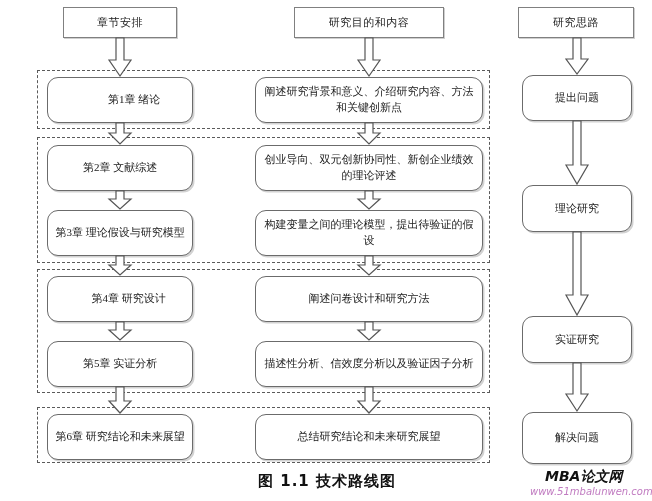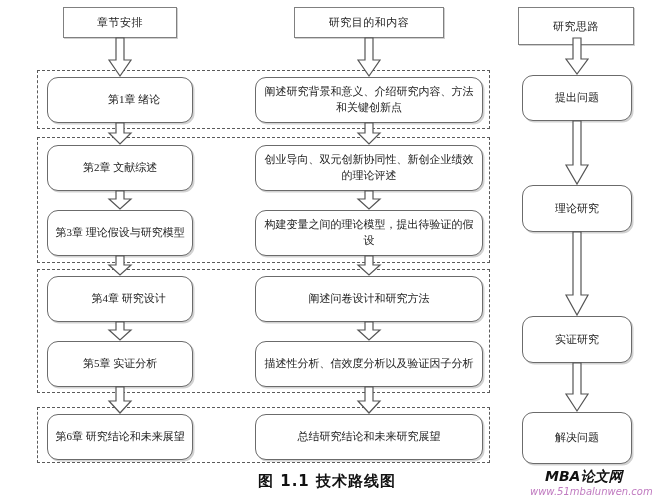--- a/index.html
+++ b/index.html
@@ -74,21 +74,21 @@
 <div id="stage">
 
   <div class="hdr" style="left:63px;top:7px;width:114px;height:31px;">
     <span>章节安排</span>
   </div>
 
   <div class="hdr" style="left:294px;top:7px;width:150px;height:31px;">
     <span>研究目的和内容</span>
   </div>
 
-  <div class="hdr" style="left:518px;top:7px;width:116px;height:38px;">
+  <div class="hdr" style="left:518px;top:7px;width:116px;height:31px;">
     <span>研究思路</span>
   </div>
 
   <div class="group" style="left:37px;top:70px;width:453px;height:59px;"></div>
   <div class="group" style="left:37px;top:137px;width:453px;height:126px;"></div>
   <div class="group" style="left:37px;top:269px;width:453px;height:124px;"></div>
   <div class="group" style="left:37px;top:407px;width:453px;height:56px;"></div>
 
   <div class="node" style="left:47px;top:77px;width:146px;height:46px;padding-left:35px;">
     <span>第1章  绪论</span>

